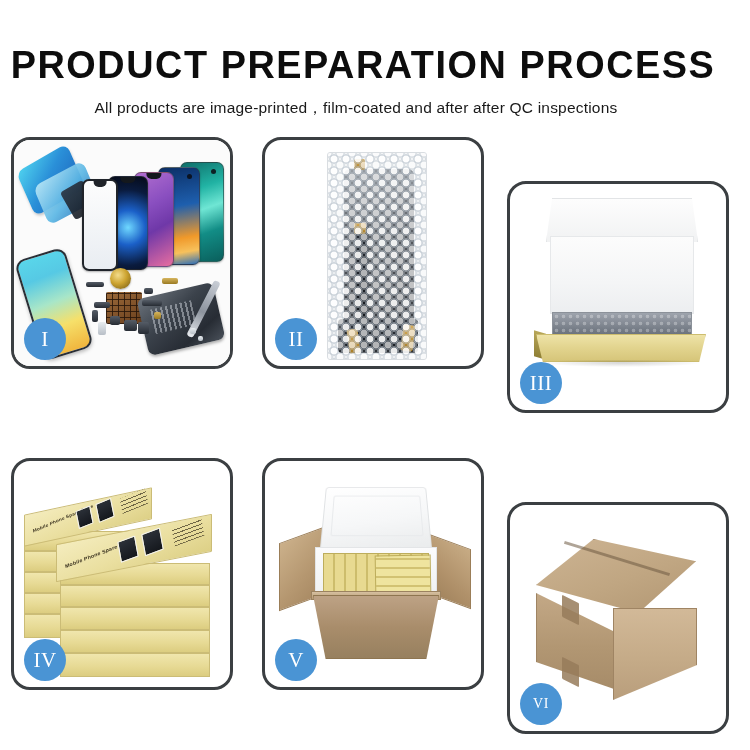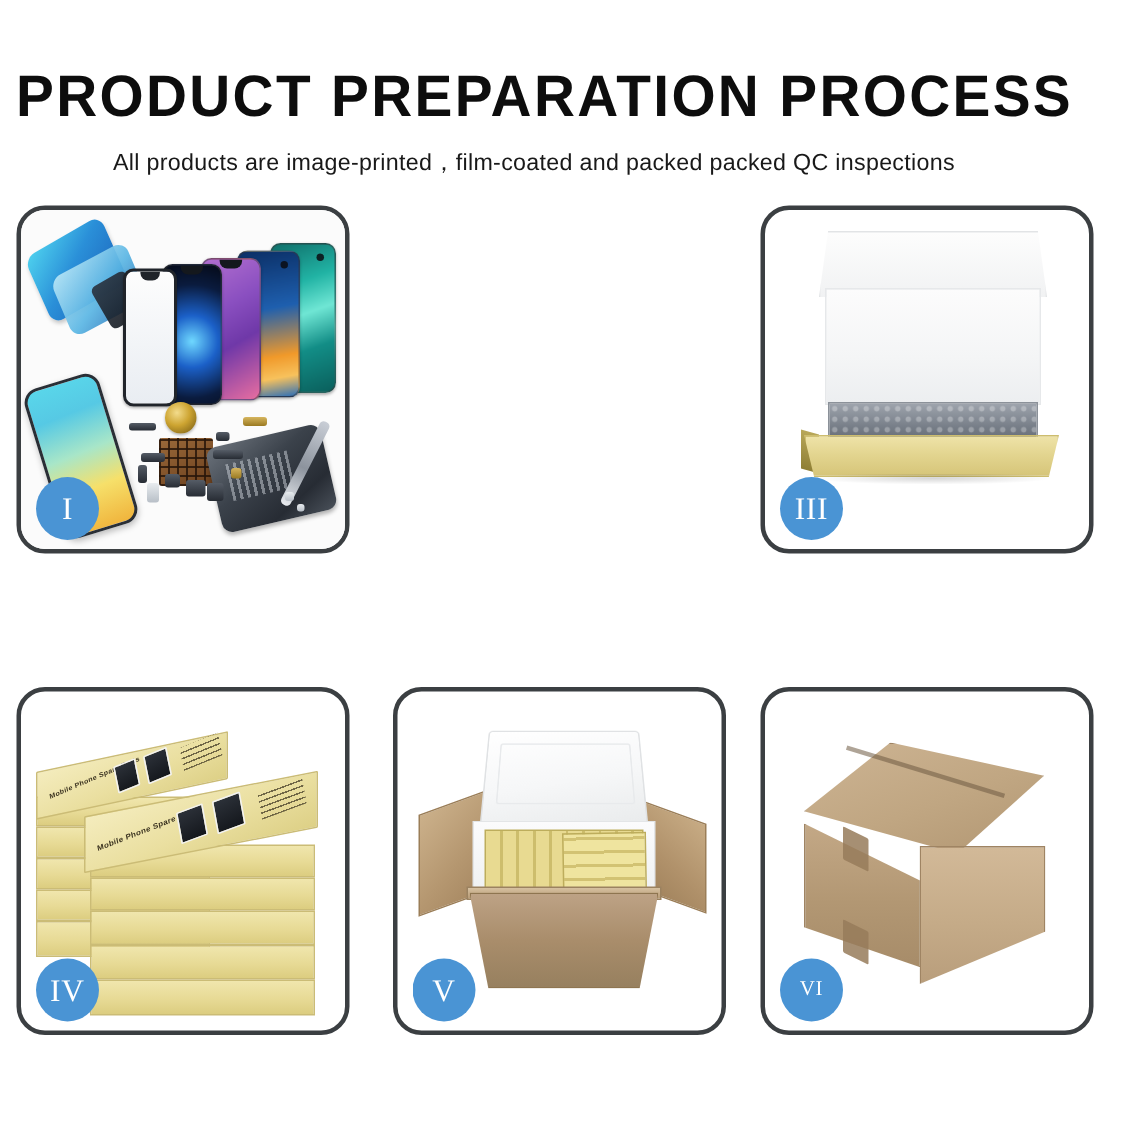--- a/index.html
+++ b/index.html
@@ -25,21 +25,21 @@
     letter-spacing: 0.2px; margin-top: 14px; white-space: nowrap;
   }
 
   
   .grid { position: absolute; left: 11px; top: 137px; width: 728px; height: 598px; }
   .panel {
     position: absolute; width: 222px; height: 232px;
     border: 3px solid #3b3f42; border-radius: 19px;
     background: #ffffff; overflow: hidden;
   }
-  .c1 { left: 0px; }  .c2 { left: 251px; } .c3 { left: 496px; }
+  .c1 { left: 0px; }  .c2 { left: 251px; } .c3 { left: 496px; margin-top: 44px; }
   .r1 { top: 0px; }   .r2 { top: 321px; }
 
   .stage { position: absolute; inset: 0; overflow: hidden; }
 
   .badge {
     position: absolute; left: 10px; bottom: 6px;
     width: 42px; height: 42px; border-radius: 50%;
     background: #4a94d4; color: #ffffff;
     display: flex; align-items: center; justify-content: center;
     font-family: "Liberation Serif", serif;
@@ -306,21 +306,21 @@
   .vi-t1 { left: 52px; top: 94px;  width: 17px; height: 22px; transform: skewY(26deg); }
   .vi-t2 { left: 52px; top: 156px; width: 17px; height: 22px; transform: skewY(26deg); }
 </style>
 </head>
 <body>
 
 <div class="page">
 
   <div class="header">
     <div class="title">PRODUCT PREPARATION PROCESS</div>
-    <div class="subtitle">All products are image-printed，film-coated and packed packed QC inspections</div>
+    <div class="subtitle">All products are image-printed，film-coated and after after QC inspections</div>
   </div>
 
   <div class="grid">
 
     <div class="panel r1 c1">
       <div class="stage">
         <div class="p1bg"></div>
 
         <div class="film-a"></div>
         <div class="film-b"></div>
@@ -364,20 +364,38 @@
           <div class="bit g" style="left:70px; top:46px; width:7px;  height:7px;"></div>
           <div class="bit w" style="left:106px;top:62px; width:6px;  height:6px;"></div>
           <div class="bit w" style="left:114px;top:70px; width:5px;  height:5px;"></div>
         </div>
       </div>
       <div class="badge">
         <span>I</span>
       </div>
     </div>
 
+    <div class="panel r1 c2">
+      <div class="stage">
+        <div class="bubble-pack">
+          <div class="inner-part"></div>
+          <div class="flex-cable"></div>
+          <div class="pack-base"></div>
+          <div class="tab-gold tg1"></div>
+          <div class="tab-gold tg2"></div>
+          <div class="tab-gold tg3"></div>
+          <div class="tab-gold tg4"></div>
+          <div class="bubbles"></div>
+          <div class="bubbles off"></div>
+        </div>
+      </div>
+      <div class="badge">
+        <span>II</span>
+      </div>
+    </div>
 
     <div class="panel r1 c3">
       <div class="stage">
         <div class="box3-lid"></div>
         <div class="box3-foam"></div>
         <div class="box3-grey"></div>
         <div class="box3-left"></div>
         <div class="box3-front"></div>
         <div class="box3-shadow"></div>
       </div>

